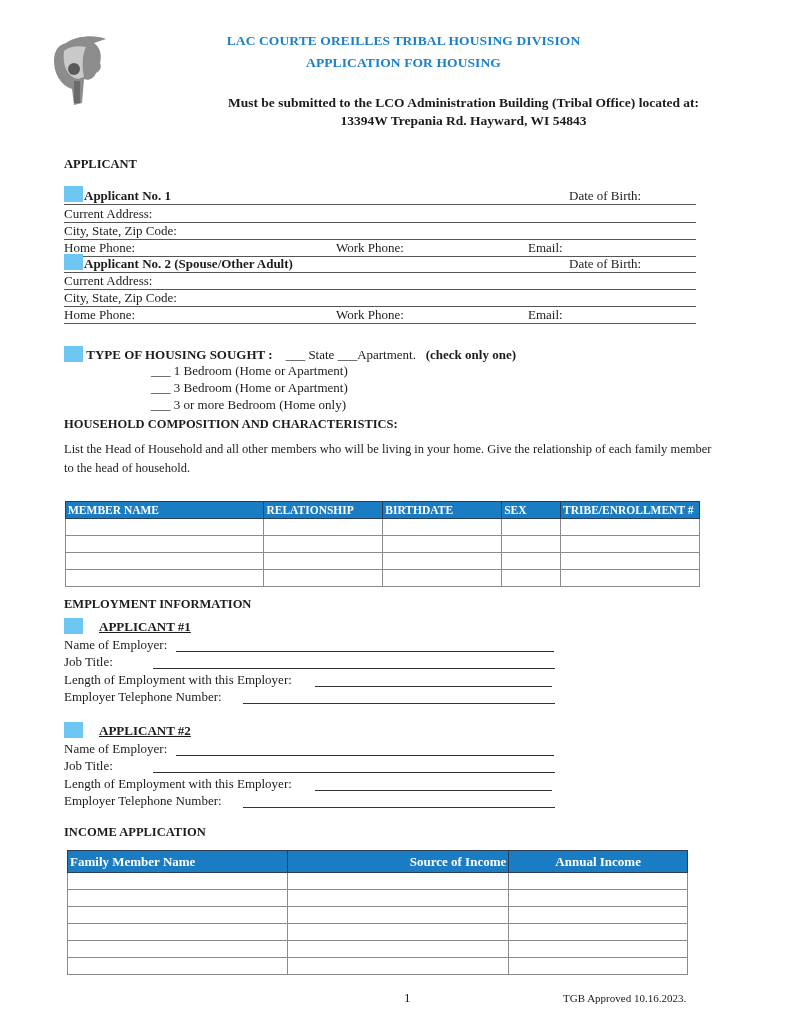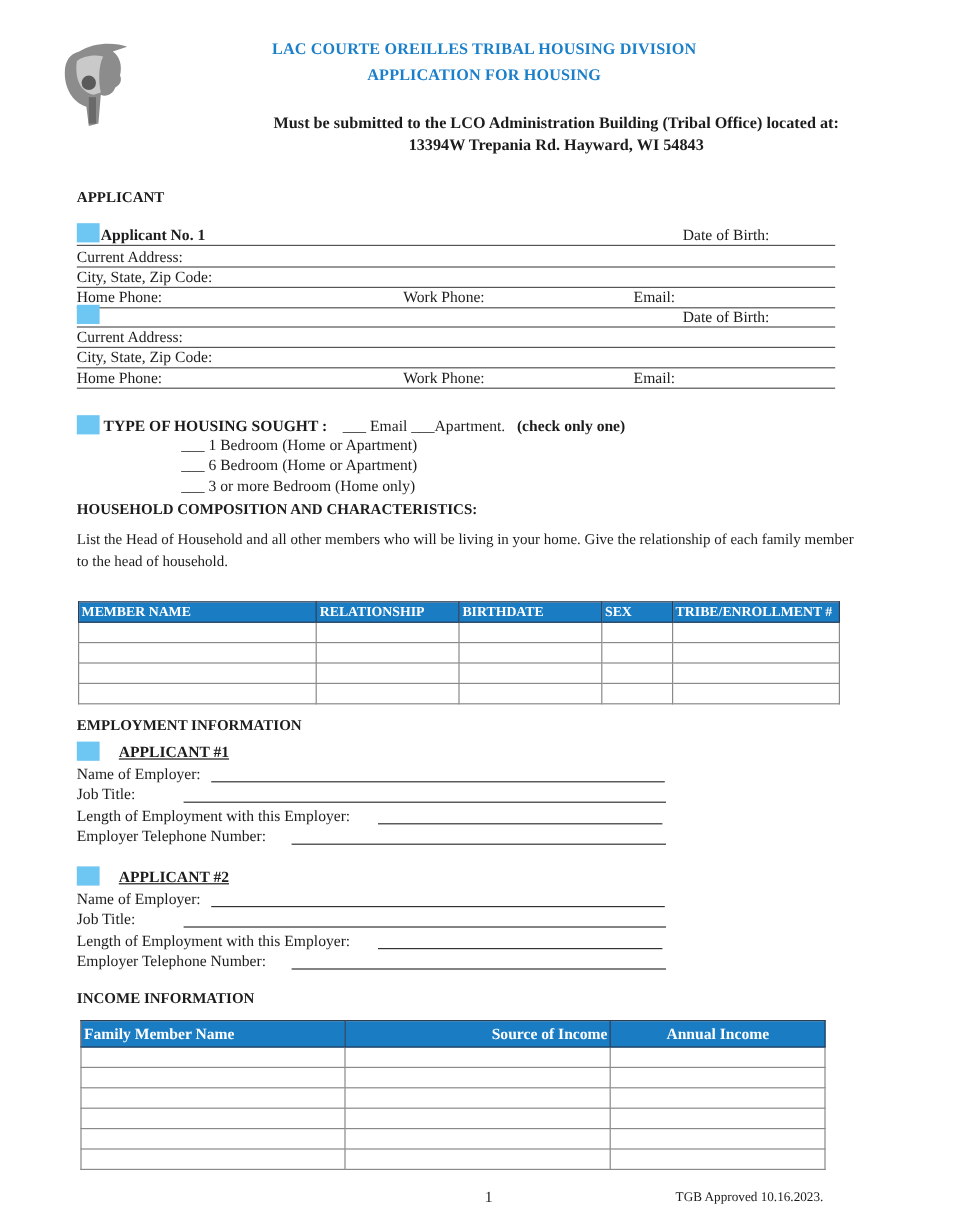--- a/index.html
+++ b/index.html
@@ -58,51 +58,52 @@
 <div class="row" style="top:222px;">
   <span style="left:0;">City, State, Zip Code:</span>
 </div>
 <div class="row" style="top:239px;">
   <span style="left:0;">Home Phone:</span>
   <span style="left:272px;">Work Phone:</span>
   <span style="left:464px;">Email:</span>
 </div>
 <div class="row" style="top:255px;">
   <span style="left:0; top:-1px;"><span class="marker" style="position:static;"></span></span>
+  <span class="bold" style="left:20px;">Applicant No. 2 (Spouse/Other Adult)</span>
   <span style="left:505px;">Date of Birth:</span>
 </div>
 <div class="row" style="top:272px;">
   <span style="left:0;">Current Address:</span>
 </div>
 <div class="row" style="top:289px;">
   <span style="left:0;">City, State, Zip Code:</span>
 </div>
 <div class="row" style="top:306px;">
   <span style="left:0;">Home Phone:</span>
   <span style="left:272px;">Work Phone:</span>
   <span style="left:464px;">Email:</span>
 </div>
 
 <div class="abs housing" style="left:64px; top:346px;">
   <span class="marker"></span>
   <span class="bold">TYPE OF HOUSING SOUGHT :</span>
   &nbsp;&nbsp;
   <span>___</span>
-  <span>Email</span>
+  <span>State</span>
   <span>___</span><span>Apartment.</span>
   &nbsp;
   <span class="bold">(check only one)</span>
 </div>
 <div class="abs housing" style="left:151px; top:363px;">
   <span>___</span>
   <span>1 Bedroom (Home or Apartment)</span>
 </div>
 <div class="abs housing" style="left:151px; top:380px;">
   <span>___</span>
-  <span>6 Bedroom (Home or Apartment)</span>
+  <span>3 Bedroom (Home or Apartment)</span>
 </div>
 <div class="abs housing" style="left:151px; top:397px;">
   <span>___</span>
   <span>3 or more Bedroom (Home only)</span>
 </div>
 
 <div class="abs section" style="left:64px; top:417px;">HOUSEHOLD COMPOSITION AND CHARACTERISTICS:</div>
 <div class="abs para" style="top:440px;">List the Head of Household and all other members who will be living in your home. Give the relationship of each family member to the head of household.</div>
 
 <table class="grid members" style="left:65px; top:501px; width:635px;">
@@ -171,21 +172,21 @@
 </div>
 <div class="emp-line" style="top:740px;">Name of Employer:</div>
 <div class="blank" style="left:176px; width:378px; top:755px;"></div>
 <div class="emp-line" style="top:757px;">Job Title:</div>
 <div class="blank" style="left:153px; width:402px; top:772px;"></div>
 <div class="emp-line" style="top:775px;">Length of Employment with this Employer:</div>
 <div class="blank" style="left:315px; width:237px; top:790px;"></div>
 <div class="emp-line" style="top:792px;">Employer Telephone Number:</div>
 <div class="blank" style="left:243px; width:312px; top:807px;"></div>
 
-<div class="abs section" style="left:64px; top:825px;">INCOME INFORMATION</div>
+<div class="abs section" style="left:64px; top:825px;">INCOME APPLICATION</div>
 
 <table class="grid income" style="left:67px; top:850px; width:621px;">
   <colgroup>
       <col style="width:220px">
       <col style="width:222px">
       <col style="width:179px">
     </colgroup>
   <tbody>
       <tr>
     <th>Family Member Name</th>

